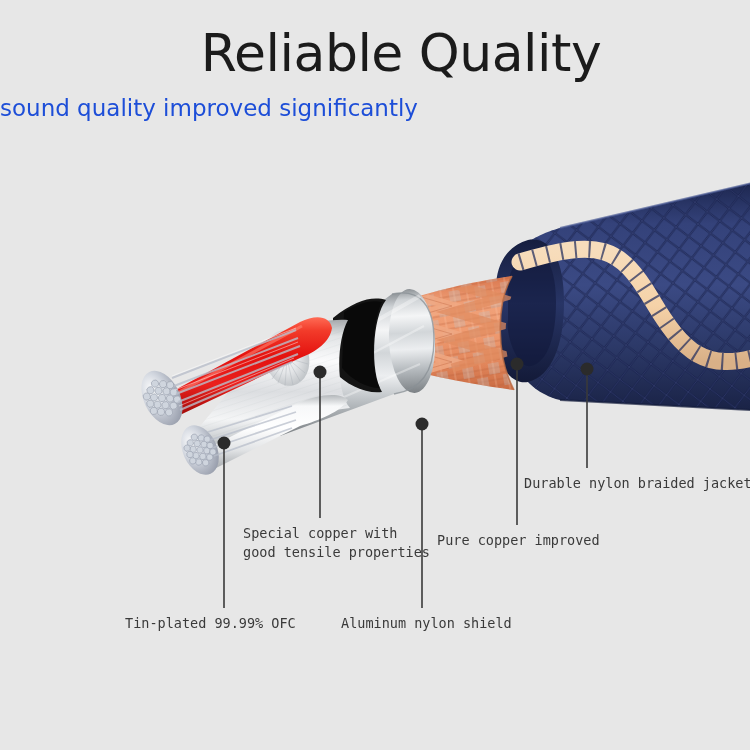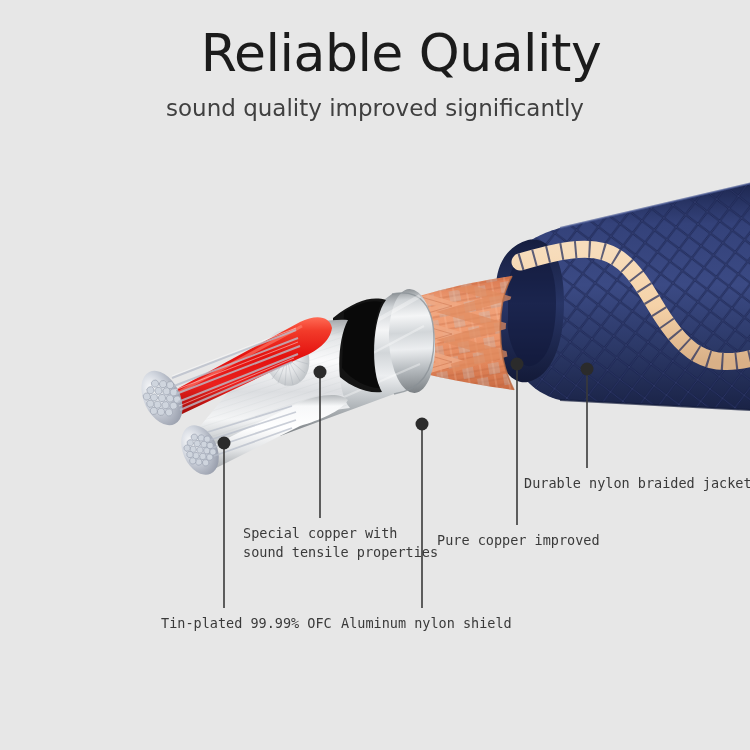--- a/index.html
+++ b/index.html
@@ -22,44 +22,44 @@
     font-family:"DejaVu Sans","Liberation Sans",sans-serif;
     font-size:52px;
     font-weight:400;
     letter-spacing:-0.5px;
     color:#1b1b1b;
     line-height:1.05;
     margin-left:26px;
   }
   .subtitle{
     position:absolute;left:0;top:95px;width:750px;
-    text-align:center;
+    text-align:left;
     font-family:"DejaVu Sans","Liberation Sans",sans-serif;
     font-size:23px;
     font-weight:400;
-    color:#404040;
+    color:#1d4ed8;
   }
   
   #art{
     position:absolute;left:0;top:0;width:750px;height:750px;
   }
   
   .lbl{
     position:absolute;
     font-family:"DejaVu Sans Mono","Liberation Mono",monospace;
     font-size:13.5px;
     color:#3a3a3a;
     white-space:pre;
     line-height:1.38;
     letter-spacing:0px;
   }
   .lbl-jacket{left:524px;top:474px;}
   .lbl-copper{left:437px;top:531px;}
   .lbl-cotton{left:243px;top:524px;}
-  .lbl-ofc{left:125px;top:614px;margin-left:36px;}
+  .lbl-ofc{left:125px;top:614px;}
   .lbl-foil{left:341px;top:614px;}
 </style>
 </head>
 <body>
 
 <div id="page">
 
   <svg id="art" viewBox="0 0 750 750">
     <defs>
 
@@ -409,16 +409,16 @@
       </g>
     </g>
   </svg>
 
   <div class="title">Reliable Quality</div>
   <div class="subtitle">sound quality improved significantly</div>
 
   <div class="lbl lbl-jacket">Durable nylon braided jacket</div>
   <div class="lbl lbl-copper">Pure copper improved</div>
   <div class="lbl lbl-foil">Aluminum nylon shield</div>
-  <div class="lbl lbl-cotton"><span>Special copper with</span><br><span>sound tensile properties</span></div>
+  <div class="lbl lbl-cotton"><span>Special copper with</span><br><span>good tensile properties</span></div>
   <div class="lbl lbl-ofc">Tin-plated 99.99% OFC</div>
 
 </div>
 
 </body></html>

